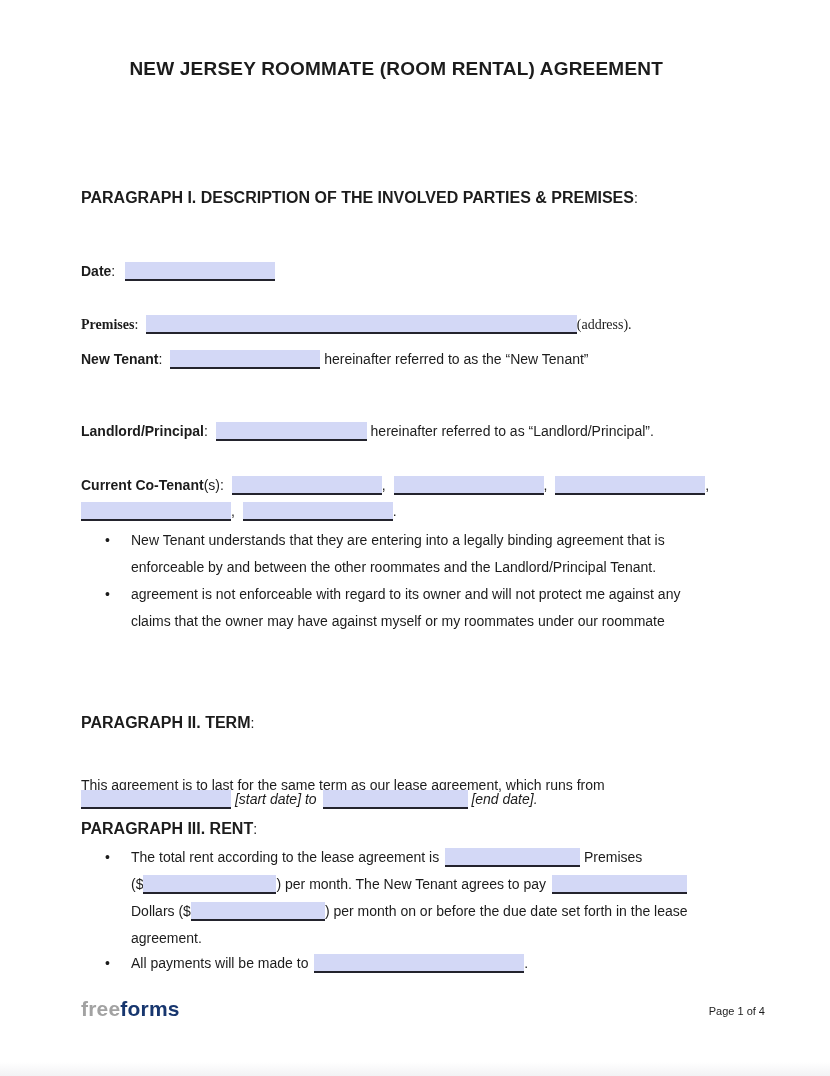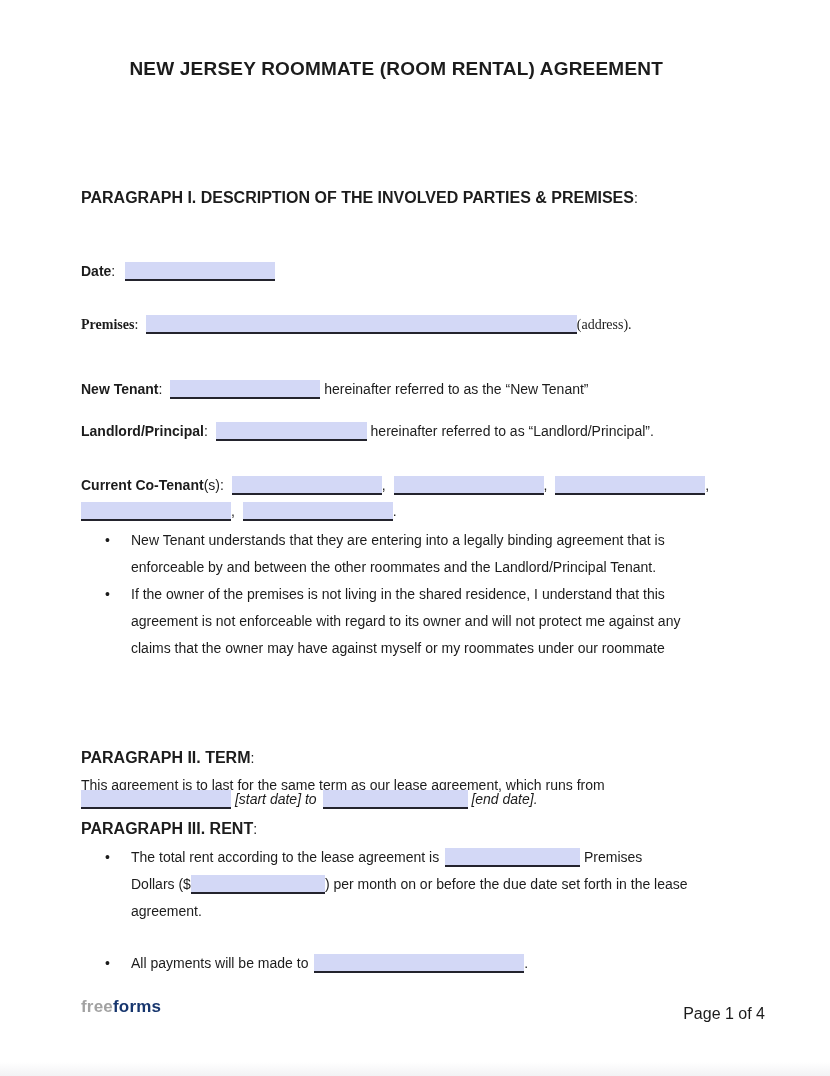--- a/index.html
+++ b/index.html
@@ -30,45 +30,45 @@
     display:inline-block;height:19px;
     background:var(--field-bg);
     border-bottom:2px solid var(--field-underline);
     vertical-align:-5px;
   }
   .ml4{margin-left:4px;} .ml6{margin-left:6px;} .ml2{margin-left:2px;}
   .w150{width:150px;} .w431{width:431px;} .w151{width:151px;} .w145{width:145px;}
   .w135{width:135px;} .w133{width:133px;} .w134{width:134px;} .w210{width:210px;}
   .bline{position:relative;padding-left:50px;line-height:27px;}
   .bdot{position:absolute;left:24px;top:0;}
-  .footer-logo{top:997px;left:81px;font-size:17px;font-weight:bold;letter-spacing:.2px;}
+  .footer-logo{top:997px;left:81px;font-size:21px;font-weight:bold;letter-spacing:.2px;}
   .logo-free{color:var(--logo-free);}
   .logo-forms{color:var(--logo-forms);}
-  .page-num{top:1005px;right:65px;font-size:16px;}
+  .page-num{top:1005px;right:65px;font-size:11px;}
   .bottom-edge{left:0;bottom:0;width:830px;height:14px;background:linear-gradient(#ffffff,#f2f2f4);}
 </style>
 </head>
 <body>
 
 <div class="page">
 
   <div class="abs title">NEW JERSEY ROOMMATE (ROOM RENTAL) AGREEMENT</div>
 
 
   <div class="abs nowrap" style="top:189px;left:81px;"><span class="heading">PARAGRAPH I. DESCRIPTION OF THE INVOLVED PARTIES &amp; PREMISES</span><span>:</span></div>
 
   <div class="abs formline" style="top:238px;left:81px;"><span class="b">Date</span><span>:</span>
     <span class="field w150 ml6"></span>
   </div>
 
   <div class="abs formline" style="top:292px;left:81px;font-family:Liberation Serif, serif;"><span class="b">Premises</span><span>:</span>
     <span class="field w431 ml4"></span><span>(address).</span>
   </div>
 
-  <div class="abs formline" style="top:356px;left:81px;text-align:center;"><span class="b">New Tenant</span><span>:</span>
+  <div class="abs formline" style="top:326px;left:81px;text-align:center;"><span class="b">New Tenant</span><span>:</span>
     <span class="field w150 ml4"></span>
     <span>hereinafter referred to as the “New Tenant”</span>
   </div>
 
   <div class="abs formline" style="top:398px;left:81px;"><span class="b">Landlord/Principal</span><span>:</span>
     <span class="field w151 ml4"></span>
     <span>hereinafter referred to as “Landlord/Principal”.</span>
   </div>
 
   <div class="abs formline" style="top:452px;left:81px;"><span class="b">Current Co-Tenant</span><span>(s)</span><span>:</span>
@@ -77,41 +77,43 @@
     <span class="field w150 ml4"></span><span>,</span>
   </div>
 
   <div class="abs formline" style="top:478px;left:81px;"><span class="field w150"></span><span>,</span>
     <span class="field w150 ml4"></span><span>.</span>
   </div>
 
   <div class="abs" style="top:527px;left:81px;width:660px;">
     <div class="bline"><span class="bdot">•</span><span>New Tenant understands that they are entering into a legally binding agreement that is</span></div>
     <div class="bline">enforceable by and between the other roommates and the Landlord/Principal Tenant.</div>
-    <div class="bline"><span class="bdot">•</span><span>If the owner of the premises is not living in the shared residence, I understand that this</span></div>
+    <div class="bline"><span class="bdot">•</span></div>
     <div class="bline">agreement is not enforceable with regard to its owner and will not protect me against any</div>
     <div class="bline">claims that the owner may have against myself or my roommates under our roommate</div>
   </div>
 
-  <div class="abs nowrap" style="top:714px;left:81px;margin-top:35px;"><span class="heading">PARAGRAPH II. TERM</span><span>:</span></div>
+  <div class="abs nowrap" style="top:714px;left:81px;"><span class="heading">PARAGRAPH II. TERM</span><span>:</span></div>
 
   <div class="abs bodyline" style="top:772px;left:81px;width:660px;">This agreement is to last for the same term as our lease agreement, which runs from</div>
 
   <div class="abs formline" style="top:766px;left:81px;font-style:italic;"><span class="field w150"></span>
     <span>[start date] to</span>
     <span class="field w145 ml2"></span>
     <span>[end date].</span>
   </div>
 
   <div class="abs nowrap" style="top:820px;left:81px;"><span class="heading">PARAGRAPH III. RENT</span><span>:</span></div>
 
   <div class="abs" style="top:844px;left:81px;width:680px;">
     <div class="bline nowrap"><span class="bdot">•</span><span>The total rent according to the lease agreement is</span>
       <span class="field w135 ml2"></span>
       <span>Premises</span></div>
+    <div class="bline nowrap"><span>($</span><span class="field w133"></span><span>) per month. The New Tenant agrees to pay</span>
+      <span class="field w135 ml2"></span></div>
     <div class="bline nowrap"><span>Dollars ($</span><span class="field w134"></span><span>) per month on or before the due date set forth in the lease</span></div>
     <div class="bline">agreement.</div>
   </div>
 
   <div class="abs bline nowrap" style="top:950px;left:81px;"><span class="bdot">•</span><span>All payments will be made to</span>
     <span class="field w210 ml2"></span><span>.</span>
   </div>
 
   <div class="abs footer-logo nowrap"><span class="logo-free">free</span><span class="logo-forms">forms</span></div>
 

